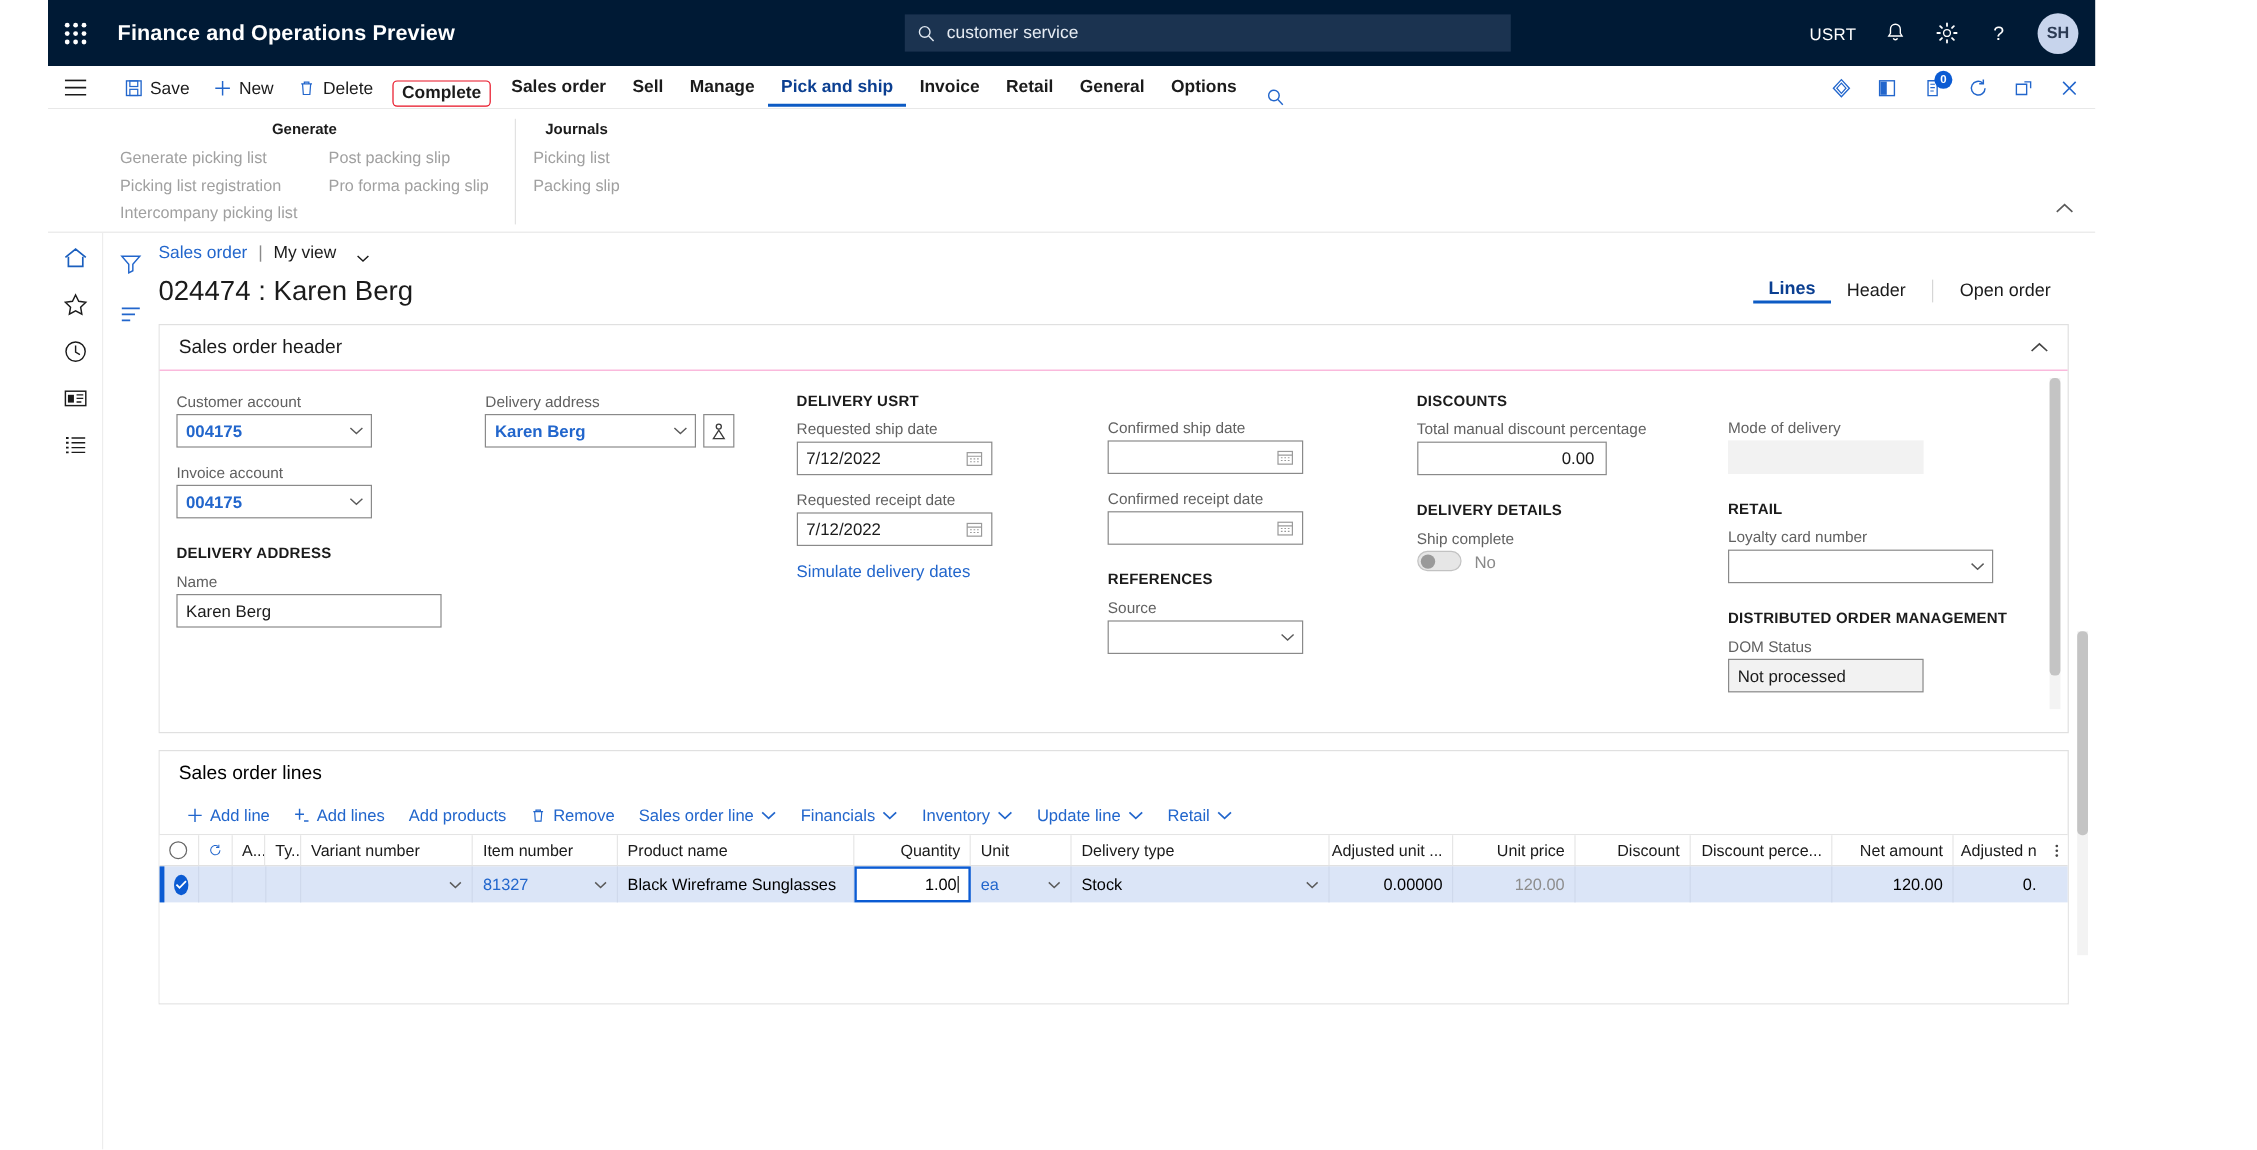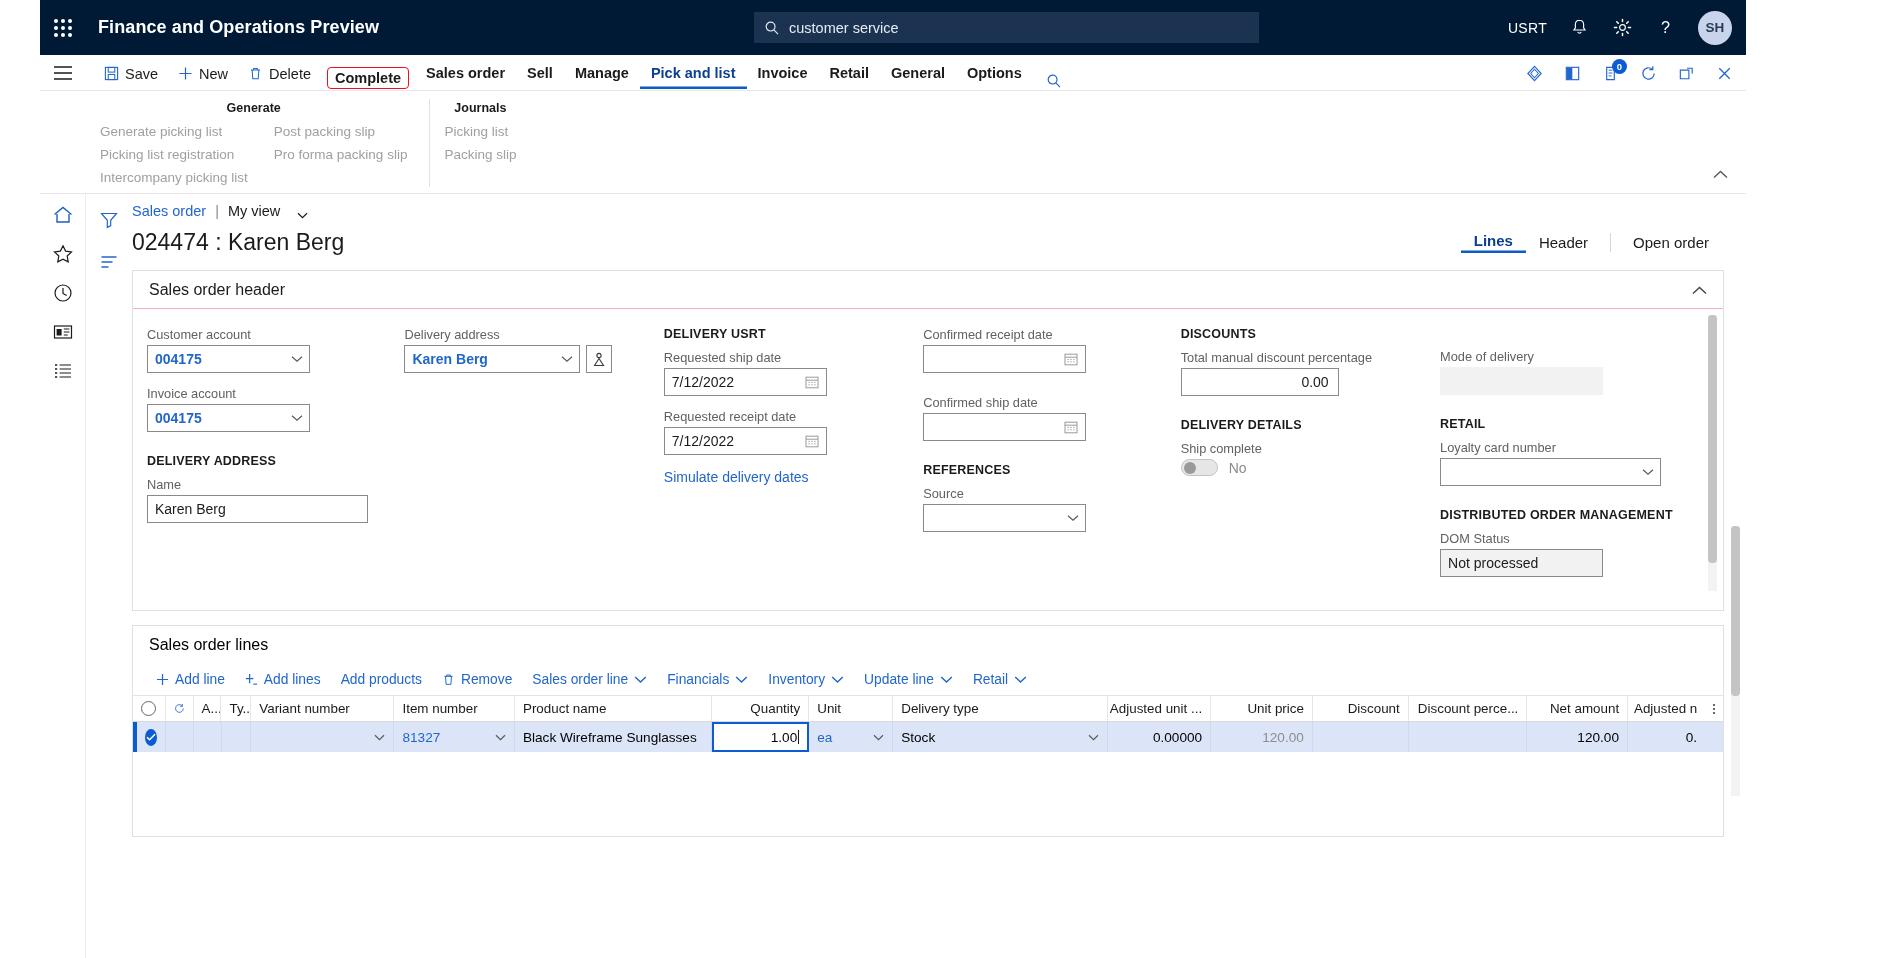--- a/index.html
+++ b/index.html
@@ -269,21 +269,21 @@
         <svg viewBox="0 0 16 16">
           <path d="M3.2 4.2h9.6M6 4.2V2.6h4v1.6M4.4 4.2l.7 9.4h5.8l.7-9.4" fill="none" stroke="#2266cc" stroke-width="1.1"></path>
         </svg>
         <span>Delete</span>
       </div>
       <div class="ap-complete">Complete</div>
 
       <div class="ap-tab">Sales order</div>
       <div class="ap-tab">Sell</div>
       <div class="ap-tab">Manage</div>
-      <div class="ap-tab active">Pick and list</div>
+      <div class="ap-tab active">Pick and ship</div>
       <div class="ap-tab">Invoice</div>
       <div class="ap-tab">Retail</div>
       <div class="ap-tab">General</div>
       <div class="ap-tab">Options</div>
 
       <div class="ap-search">
         <svg width="16" height="16" viewBox="0 0 16 16">
           <circle cx="6.6" cy="6.6" r="4.4" fill="none" stroke="#2266cc" stroke-width="1.2"></circle>
           <line x1="9.9" y1="9.9" x2="14" y2="14.2" stroke="#2266cc" stroke-width="1.2"></line>
         </svg>
@@ -493,33 +493,33 @@
                     <rect x="1" y="2.2" width="12" height="10.6" fill="none" stroke="#9a9a9a" stroke-width="1"></rect>
                     <path d="M1 5.2h12" stroke="#9a9a9a" stroke-width="1"></path>
                     <path d="M3.4 7.4h1.4M6.3 7.4h1.4M9.2 7.4h1.4M3.4 9.8h1.4M6.3 9.8h1.4M9.2 9.8h1.4" stroke="#9a9a9a" stroke-width=".9"></path>
                   </svg>
                 </div>
               </div>
               <span class="linklike">Simulate delivery dates</span>
             </div>
 
             <div class="col c4">
-              <div class="fld">
-                <span class="flabel">Confirmed receipt date</span>
+              <div class="fld" style="margin-top:22px">
+                <span class="flabel">Confirmed ship date</span>
                 <div class="fin w163">
                   <span></span>
                   <svg class="cal" width="14" height="14" viewBox="0 0 14 14">
                     <rect x="1" y="2.2" width="12" height="10.6" fill="none" stroke="#9a9a9a" stroke-width="1"></rect>
                     <path d="M1 5.2h12" stroke="#9a9a9a" stroke-width="1"></path>
                     <path d="M3.4 7.4h1.4M6.3 7.4h1.4M9.2 7.4h1.4M3.4 9.8h1.4M6.3 9.8h1.4M9.2 9.8h1.4" stroke="#9a9a9a" stroke-width=".9"></path>
                   </svg>
                 </div>
               </div>
-              <div class="fld" style="margin-top:22px">
-                <span class="flabel">Confirmed ship date</span>
+              <div class="fld">
+                <span class="flabel">Confirmed receipt date</span>
                 <div class="fin w163">
                   <span></span>
                   <svg class="cal" width="14" height="14" viewBox="0 0 14 14">
                     <rect x="1" y="2.2" width="12" height="10.6" fill="none" stroke="#9a9a9a" stroke-width="1"></rect>
                     <path d="M1 5.2h12" stroke="#9a9a9a" stroke-width="1"></path>
                     <path d="M3.4 7.4h1.4M6.3 7.4h1.4M9.2 7.4h1.4M3.4 9.8h1.4M6.3 9.8h1.4M9.2 9.8h1.4" stroke="#9a9a9a" stroke-width=".9"></path>
                   </svg>
                 </div>
               </div>
               <div class="grouphead" style="margin-top:22px">REFERENCES</div>

